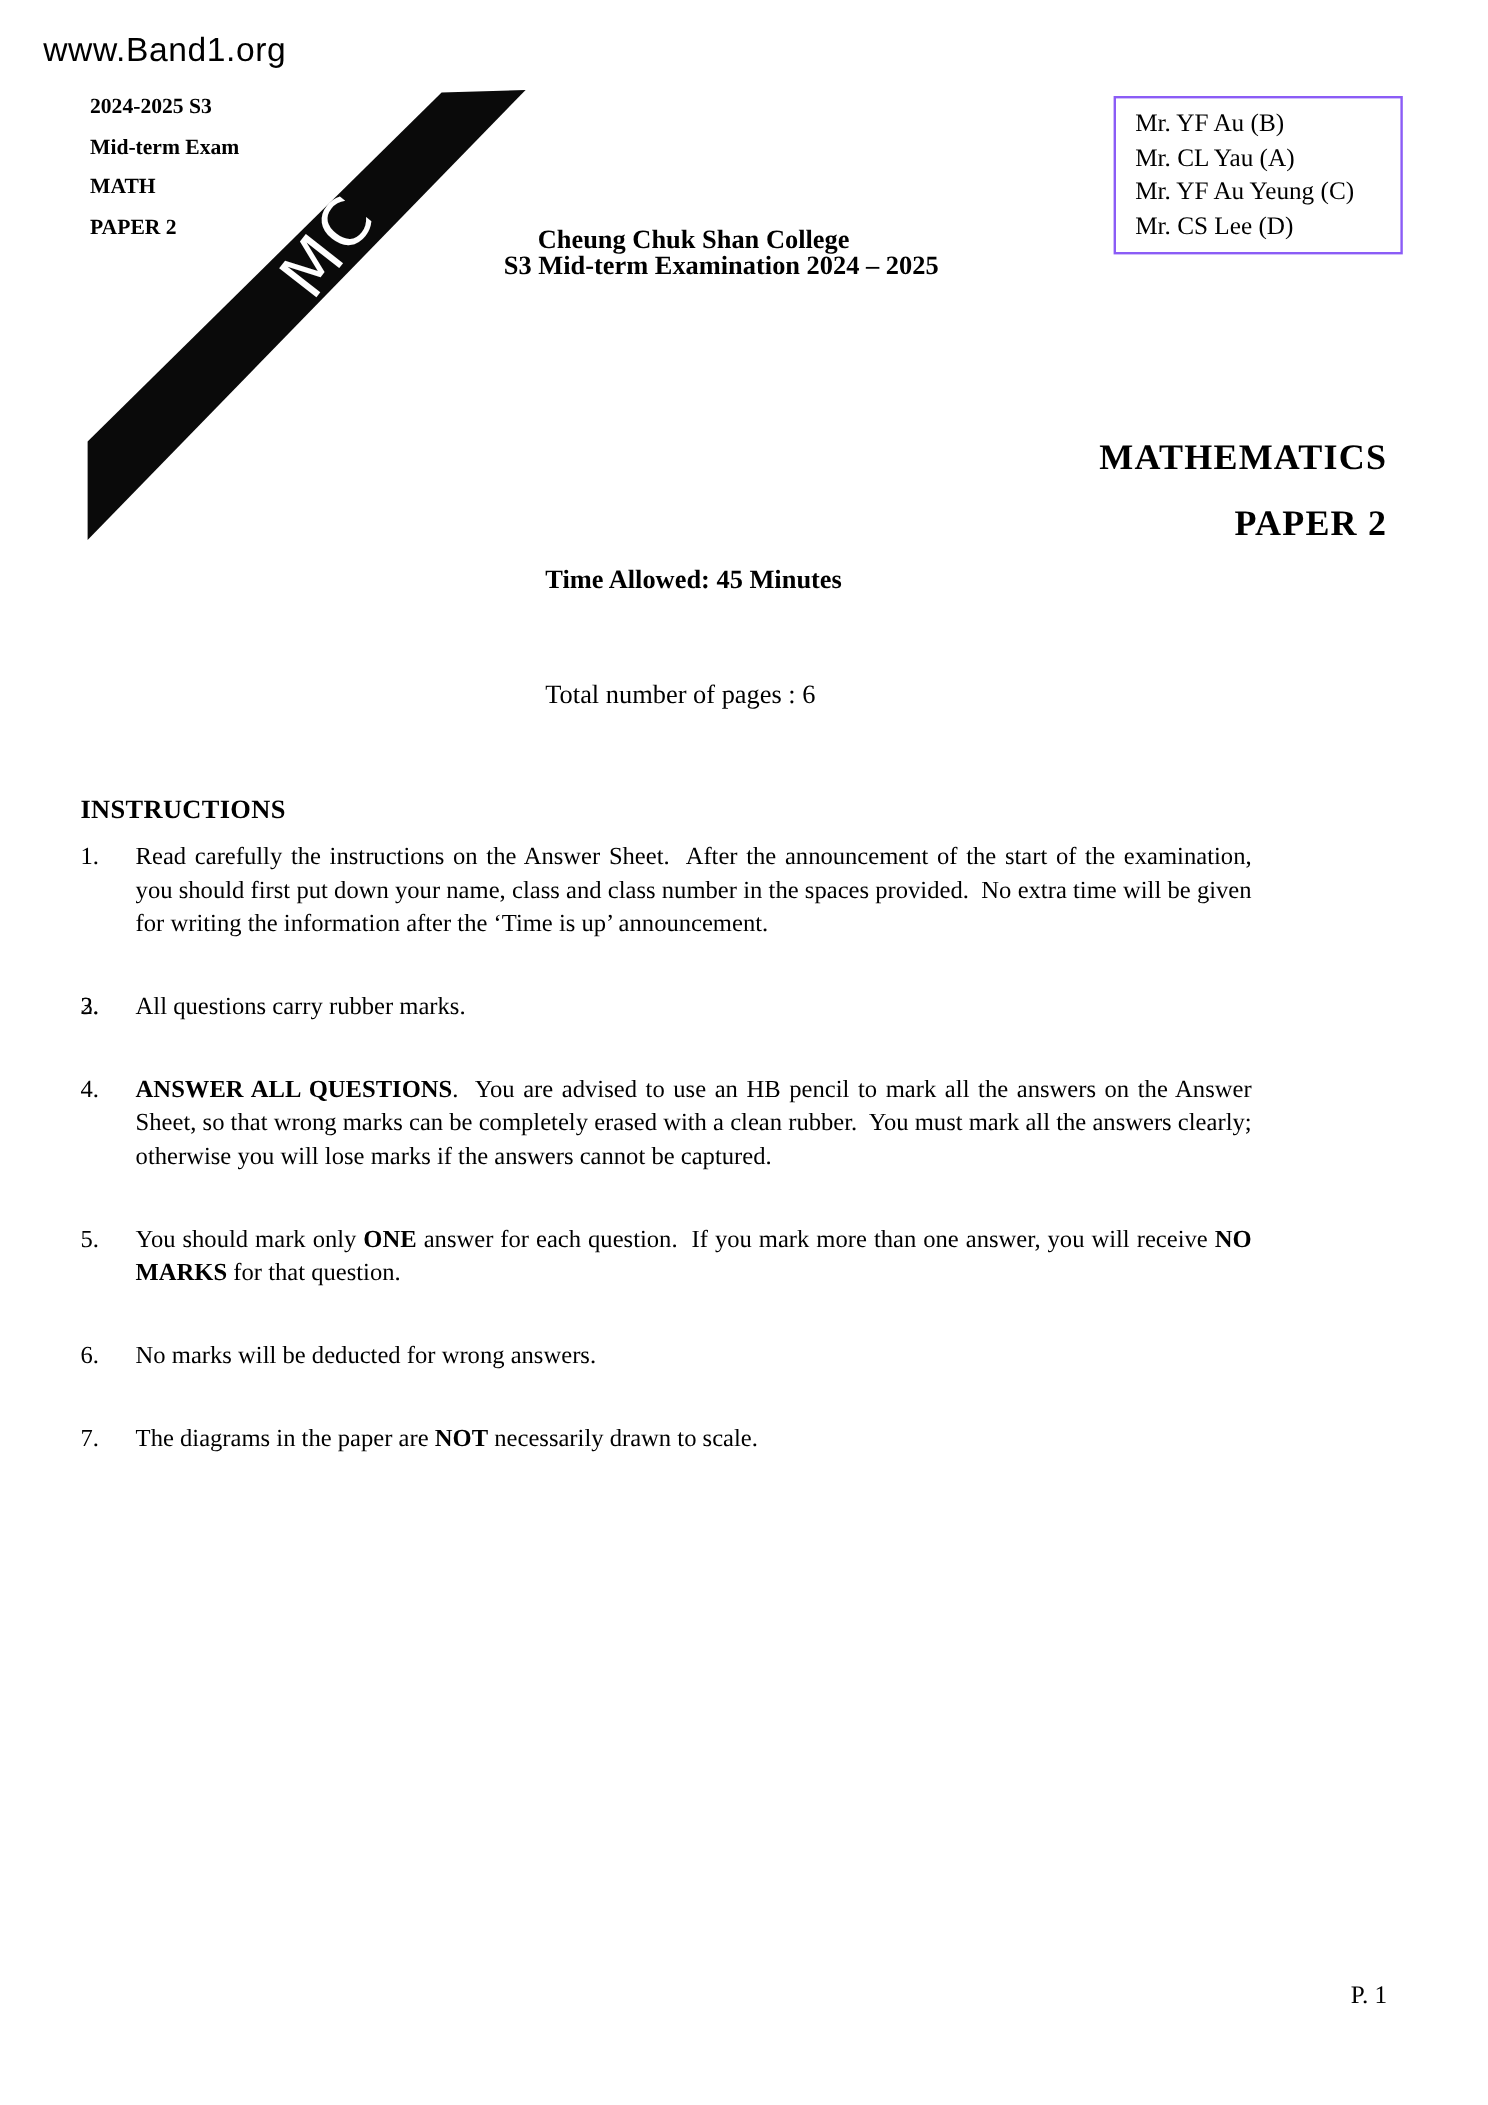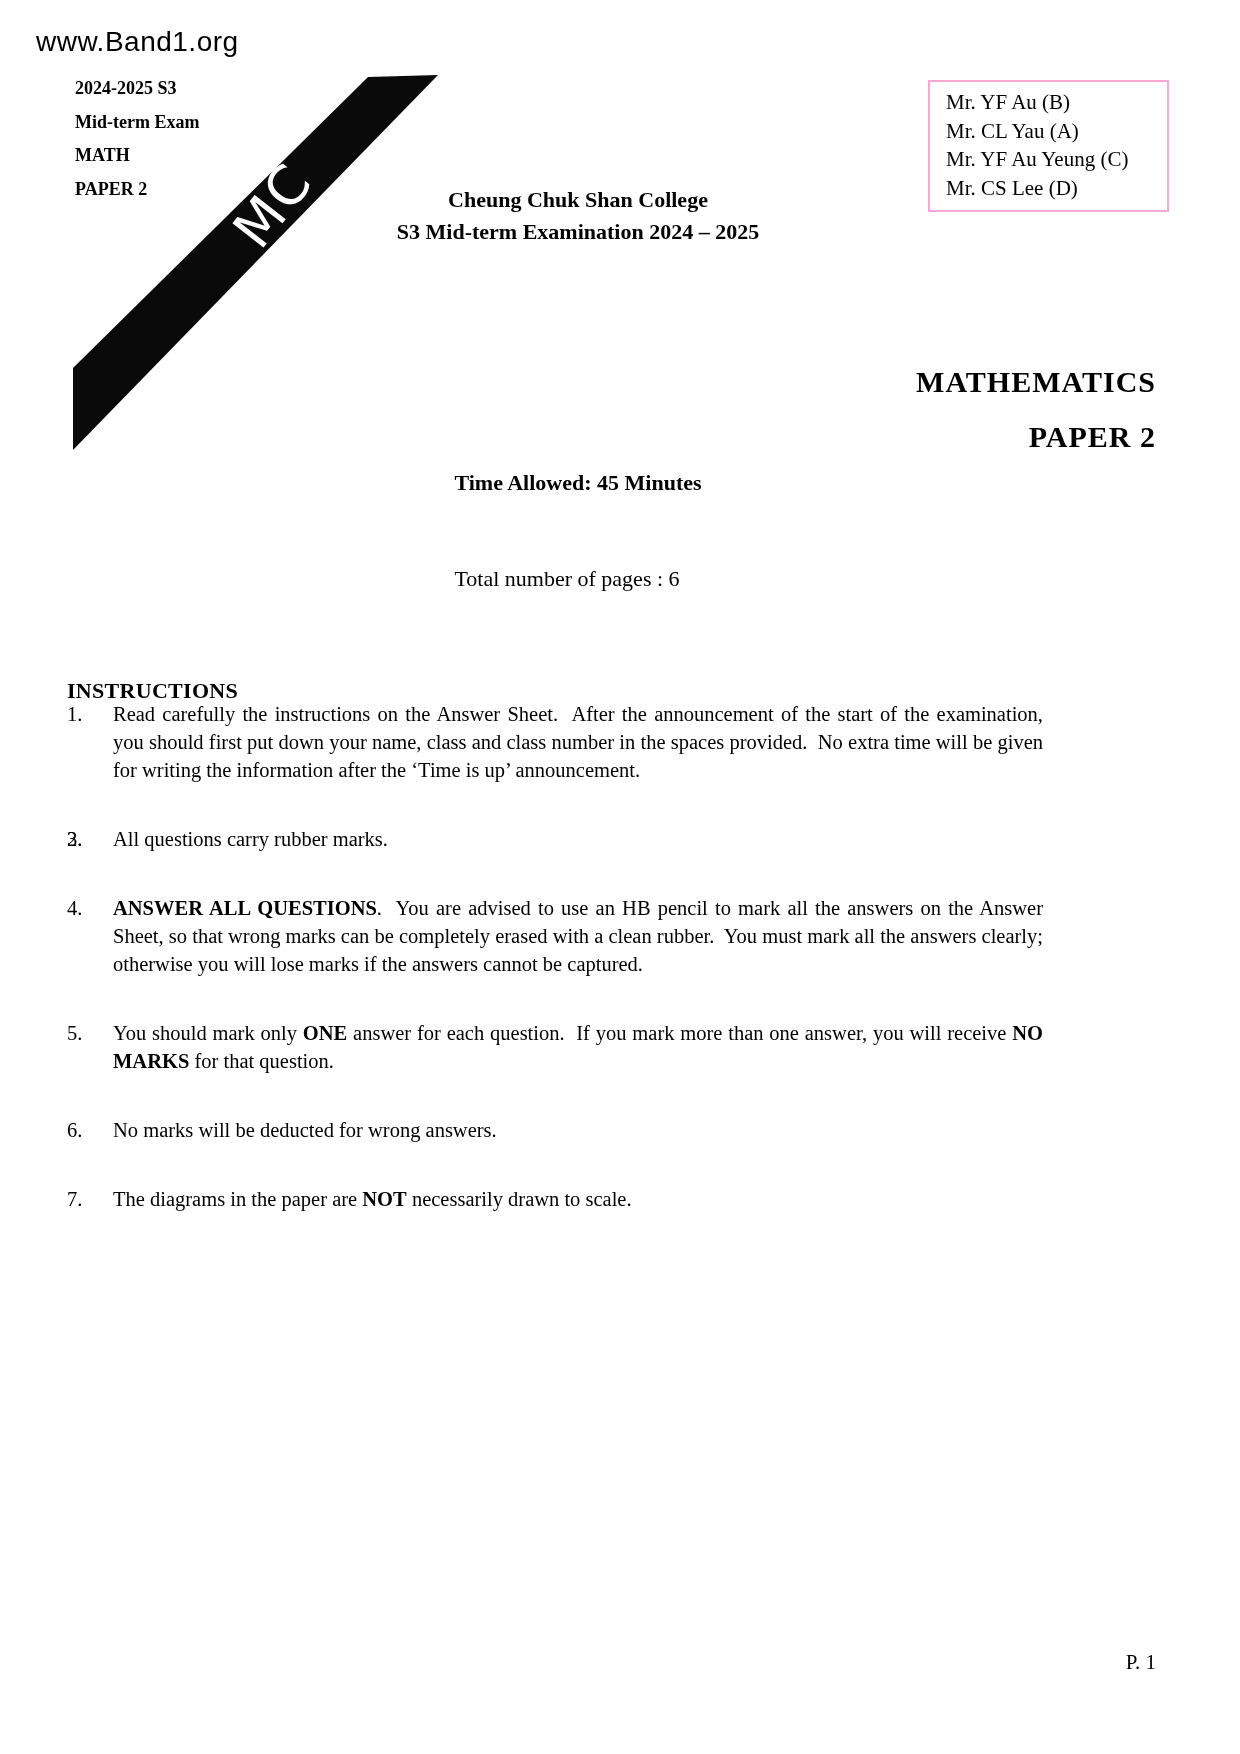--- a/index.html
+++ b/index.html
@@ -20,39 +20,39 @@
   .corner-block {
     left:75px; top:72px;
     font-size:18px; font-weight:bold; line-height:33.5px;
     white-space:nowrap;
   }
 
   .banner-svg { left:0; top:0; }
 
   .teacher-box {
     left:928px; top:80px; width:221px; height:122px;
-    border:2px solid #f9a8d4;
+    border:2px solid #8b5cf6;
     padding:6px 0 0 16px;
     font-size:21px; line-height:28.5px;
     white-space:nowrap;
   }
 
   .center-a { left:0; width:1156px; text-align:center; }     
   .center-b { left:84px; width:1072px; text-align:right; }  
   .center-c { left:12px; width:1110px; text-align:center;margin-top:32px; }     
 
   .school-line   { top:187px; font-size:22px; font-weight:bold; }
-  .exam-line     { top:219px; font-size:22px; font-weight:bold; }
+  .exam-line     { top:208px; font-size:22px; font-weight:bold;padding-left:23px; }
   .subject-title { top:365px; font-size:30px; font-weight:bold; letter-spacing:1px; }
   .paper-title   { top:420px; font-size:30px; font-weight:bold; letter-spacing:1px; }
   .time-allowed  { top:470px; font-size:22px; font-weight:bold; }
   .total-pages   { top:534px; font-size:22px; }
 
   .instructions-heading {
-    left:67px; top:678px;
+    left:67px; top:662px;
     font-size:22px; font-weight:bold; letter-spacing:0.3px;
   }
 
   .instructions-list {
     left:67px; top:700px; width:976px;
     font-size:20.5px; line-height:28px;
   }
   .instr {
     position:relative;
     padding-left:46px;

